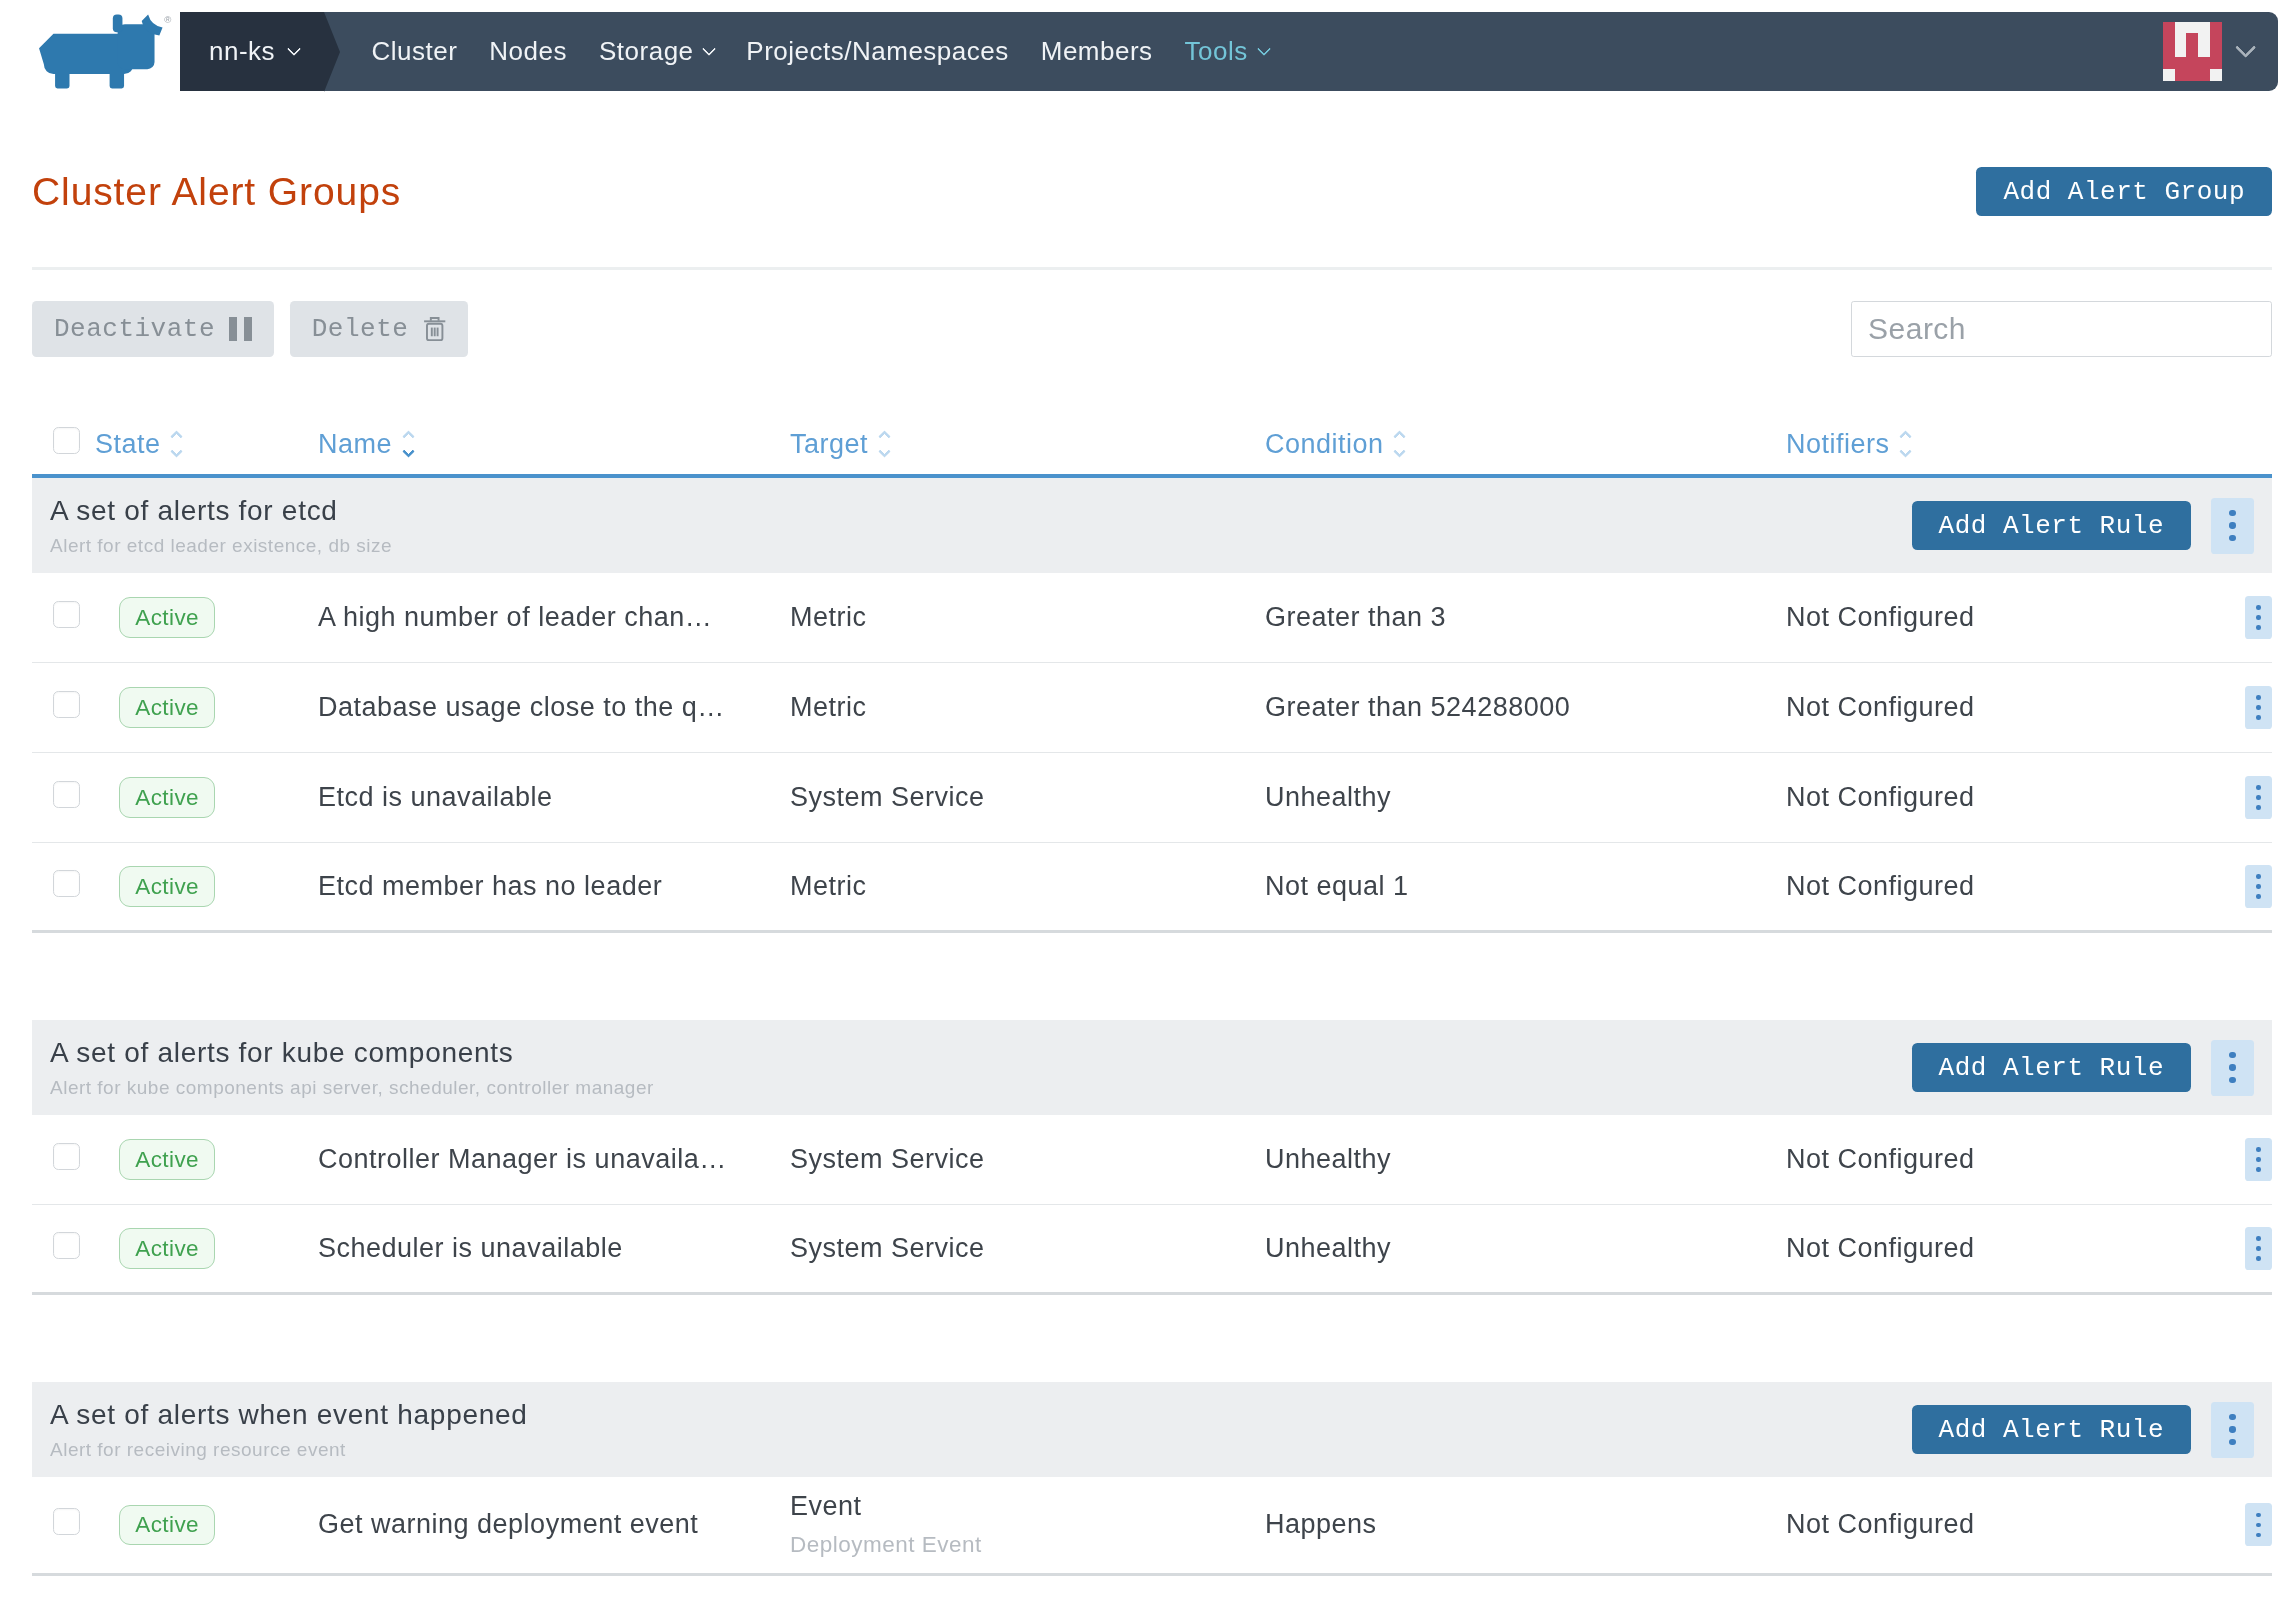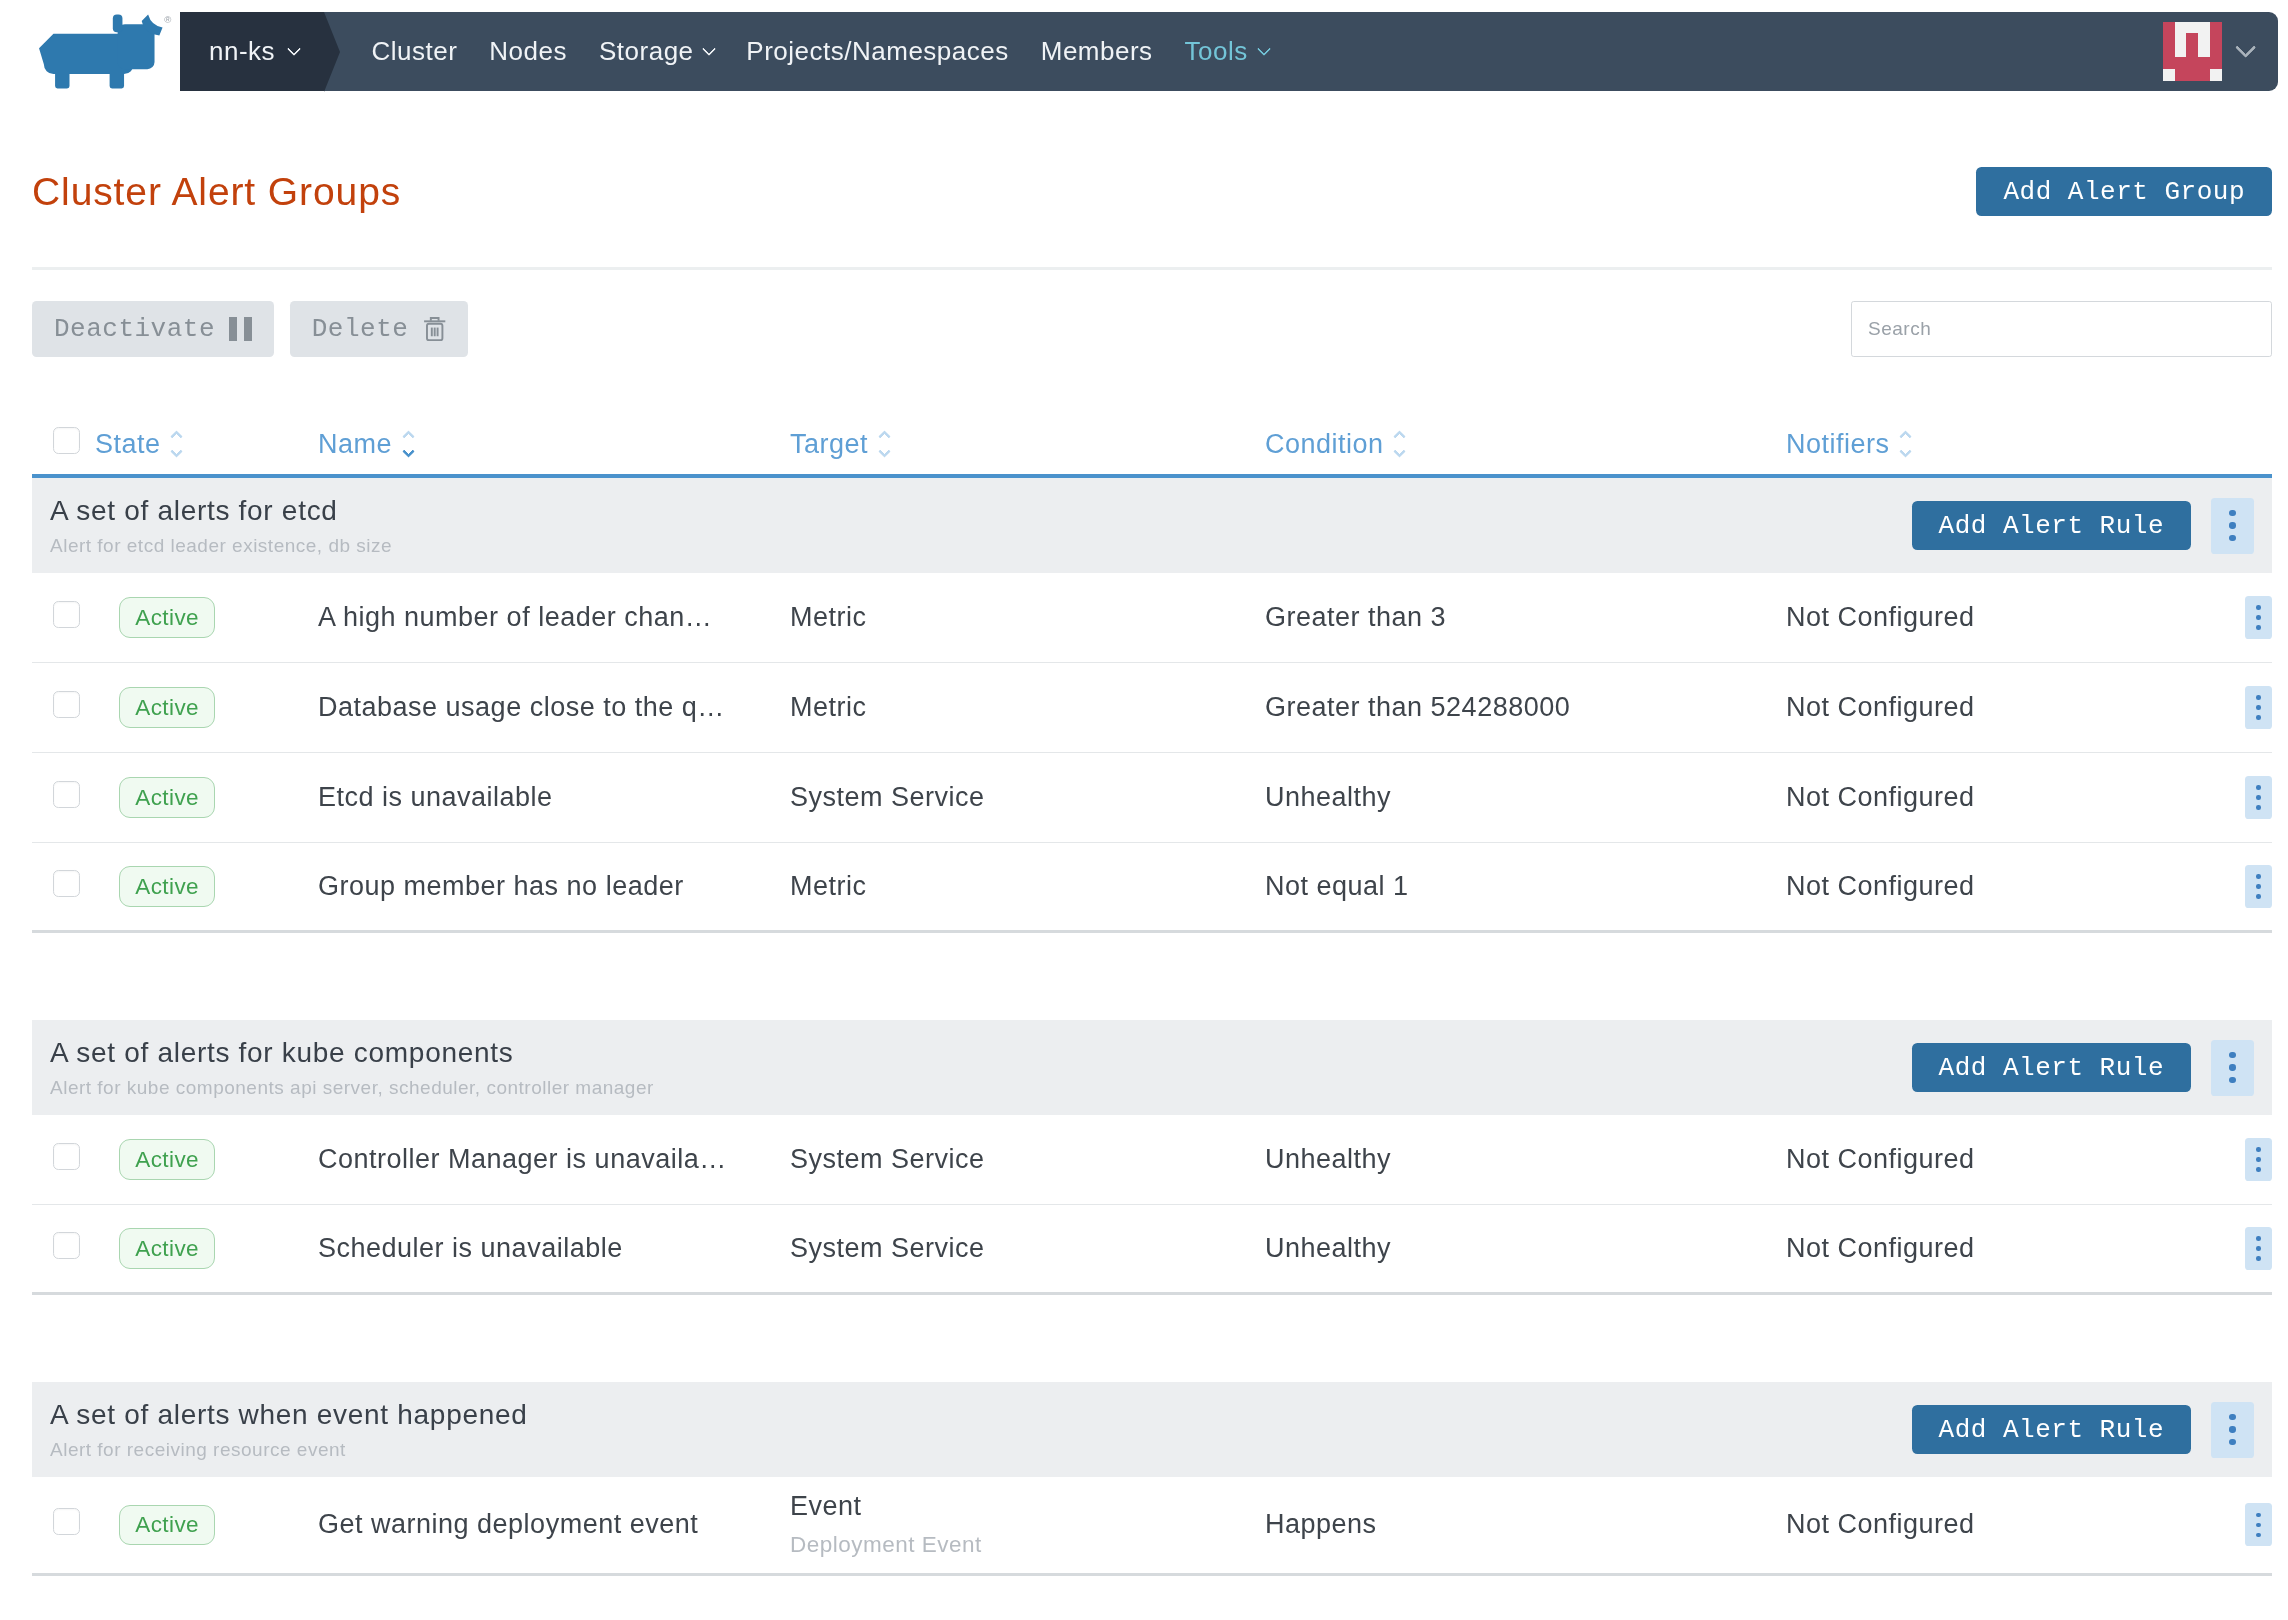--- a/index.html
+++ b/index.html
@@ -40,21 +40,21 @@
   .btn.primary{height:49px;padding:0 27px;background:var(--primary);color:#fff;font-size:26px;border-radius:5.4px;}
   .divider{position:absolute;top:267px;left:32px;right:16px;height:2.7px;background:#eceff0;}
 
   
   .controls{position:absolute;top:301px;left:32px;right:16px;display:flex;align-items:center;}
   .btn.disabled{height:56px;padding:0 22px;background:var(--disabled-bg);color:var(--disabled-text);
     font-size:26px;border-radius:4.5px;display:flex;align-items:center;gap:14.4px;margin-right:16px;cursor:default;}
   .pause-icon{display:inline-flex;gap:6.3px;}
   .pause-icon i{width:8px;height:24px;background:currentColor;display:block;}
   .search{margin-left:auto;width:421px;height:56px;border:0.9px solid #d4d8dc;border-radius:2.7px;
-    font-size:19px;font-family:inherit;padding:0 16px;color:#555;outline:none;}
+    font-size:30px;font-family:inherit;padding:0 16px;color:#555;outline:none;}
   .search::placeholder{color:#9aa1a8;letter-spacing:0.5px;}
 
   
   .table{position:absolute;top:414px;left:32px;right:16px;}
   .hdr{display:flex;align-items:center;height:64px;border-bottom:4.5px solid var(--accent);color:#5f9fd5;font-size:27px;}
   .col-check{width:63px;flex:none;}
   .col-state{width:223px;flex:none;}
   .col-name{width:472px;flex:none;}
   .col-target{width:475px;flex:none;}
   .col-cond{width:473px;flex:none;}
@@ -322,21 +322,21 @@
                   <i></i>
                   <i></i>
                   <i></i>
                 </button>
               </div>
   </div>
 
   <div class="row">
     <div class="col-check"><span class="checkbox"></span></div>
     <div class="col-state"><span class="badge">Active</span></div>
-    <div class="col-name cell">Group member has no leader</div>
+    <div class="col-name cell">Etcd member has no leader</div>
     <div class="col-target cell">
       <div>Metric</div>
 
     </div>
     <div class="col-cond cell">Not equal 1</div>
     <div class="col-not cell">Not Configured</div>
     <div class="col-actions">
                 <button class="kebab sm">
                   <i></i>
                   <i></i>

